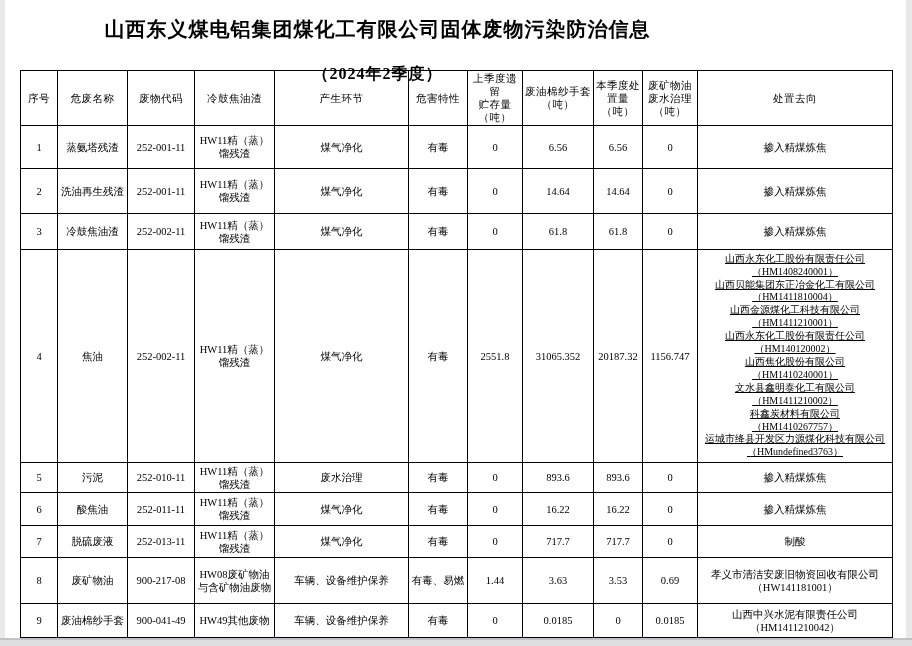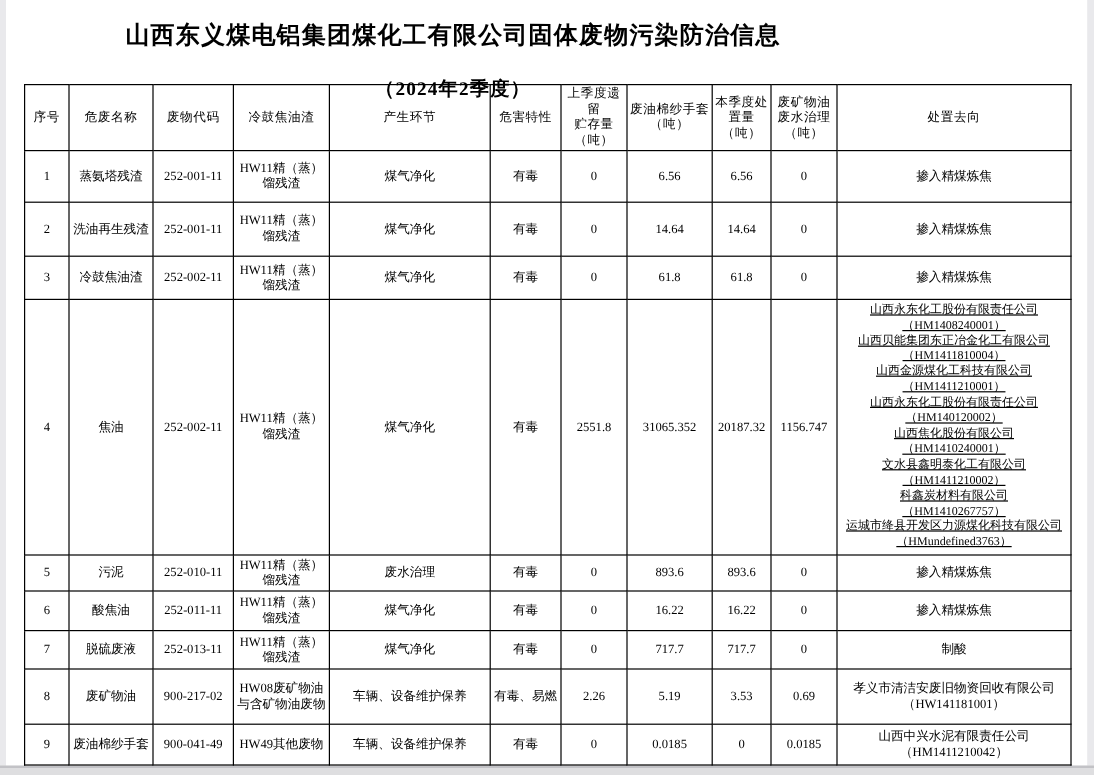--- a/index.html
+++ b/index.html
@@ -360,36 +360,36 @@
         </td>
       </tr>
       <tr style="height: 46px;">
         <td>
           <div>8</div>
         </td>
         <td>
           <div>废矿物油</div>
         </td>
         <td>
-          <div>900-217-02</div>
+          <div>900-217-08</div>
         </td>
         <td>
           <div>HW08废矿物油与含矿物油废物</div>
         </td>
         <td>
           <div>车辆、设备维护保养</div>
         </td>
         <td>
           <div>有毒、易燃</div>
         </td>
         <td>
-          <div>2.26</div>
-        </td>
-        <td>
-          <div>5.19</div>
+          <div>1.44</div>
+        </td>
+        <td>
+          <div>3.63</div>
         </td>
         <td>
           <div>3.53</div>
         </td>
         <td>
           <div>0.69</div>
         </td>
         <td>
           <div>孝义市清洁安废旧物资回收有限公司</div>
           <div>（HW141181001）</div>

